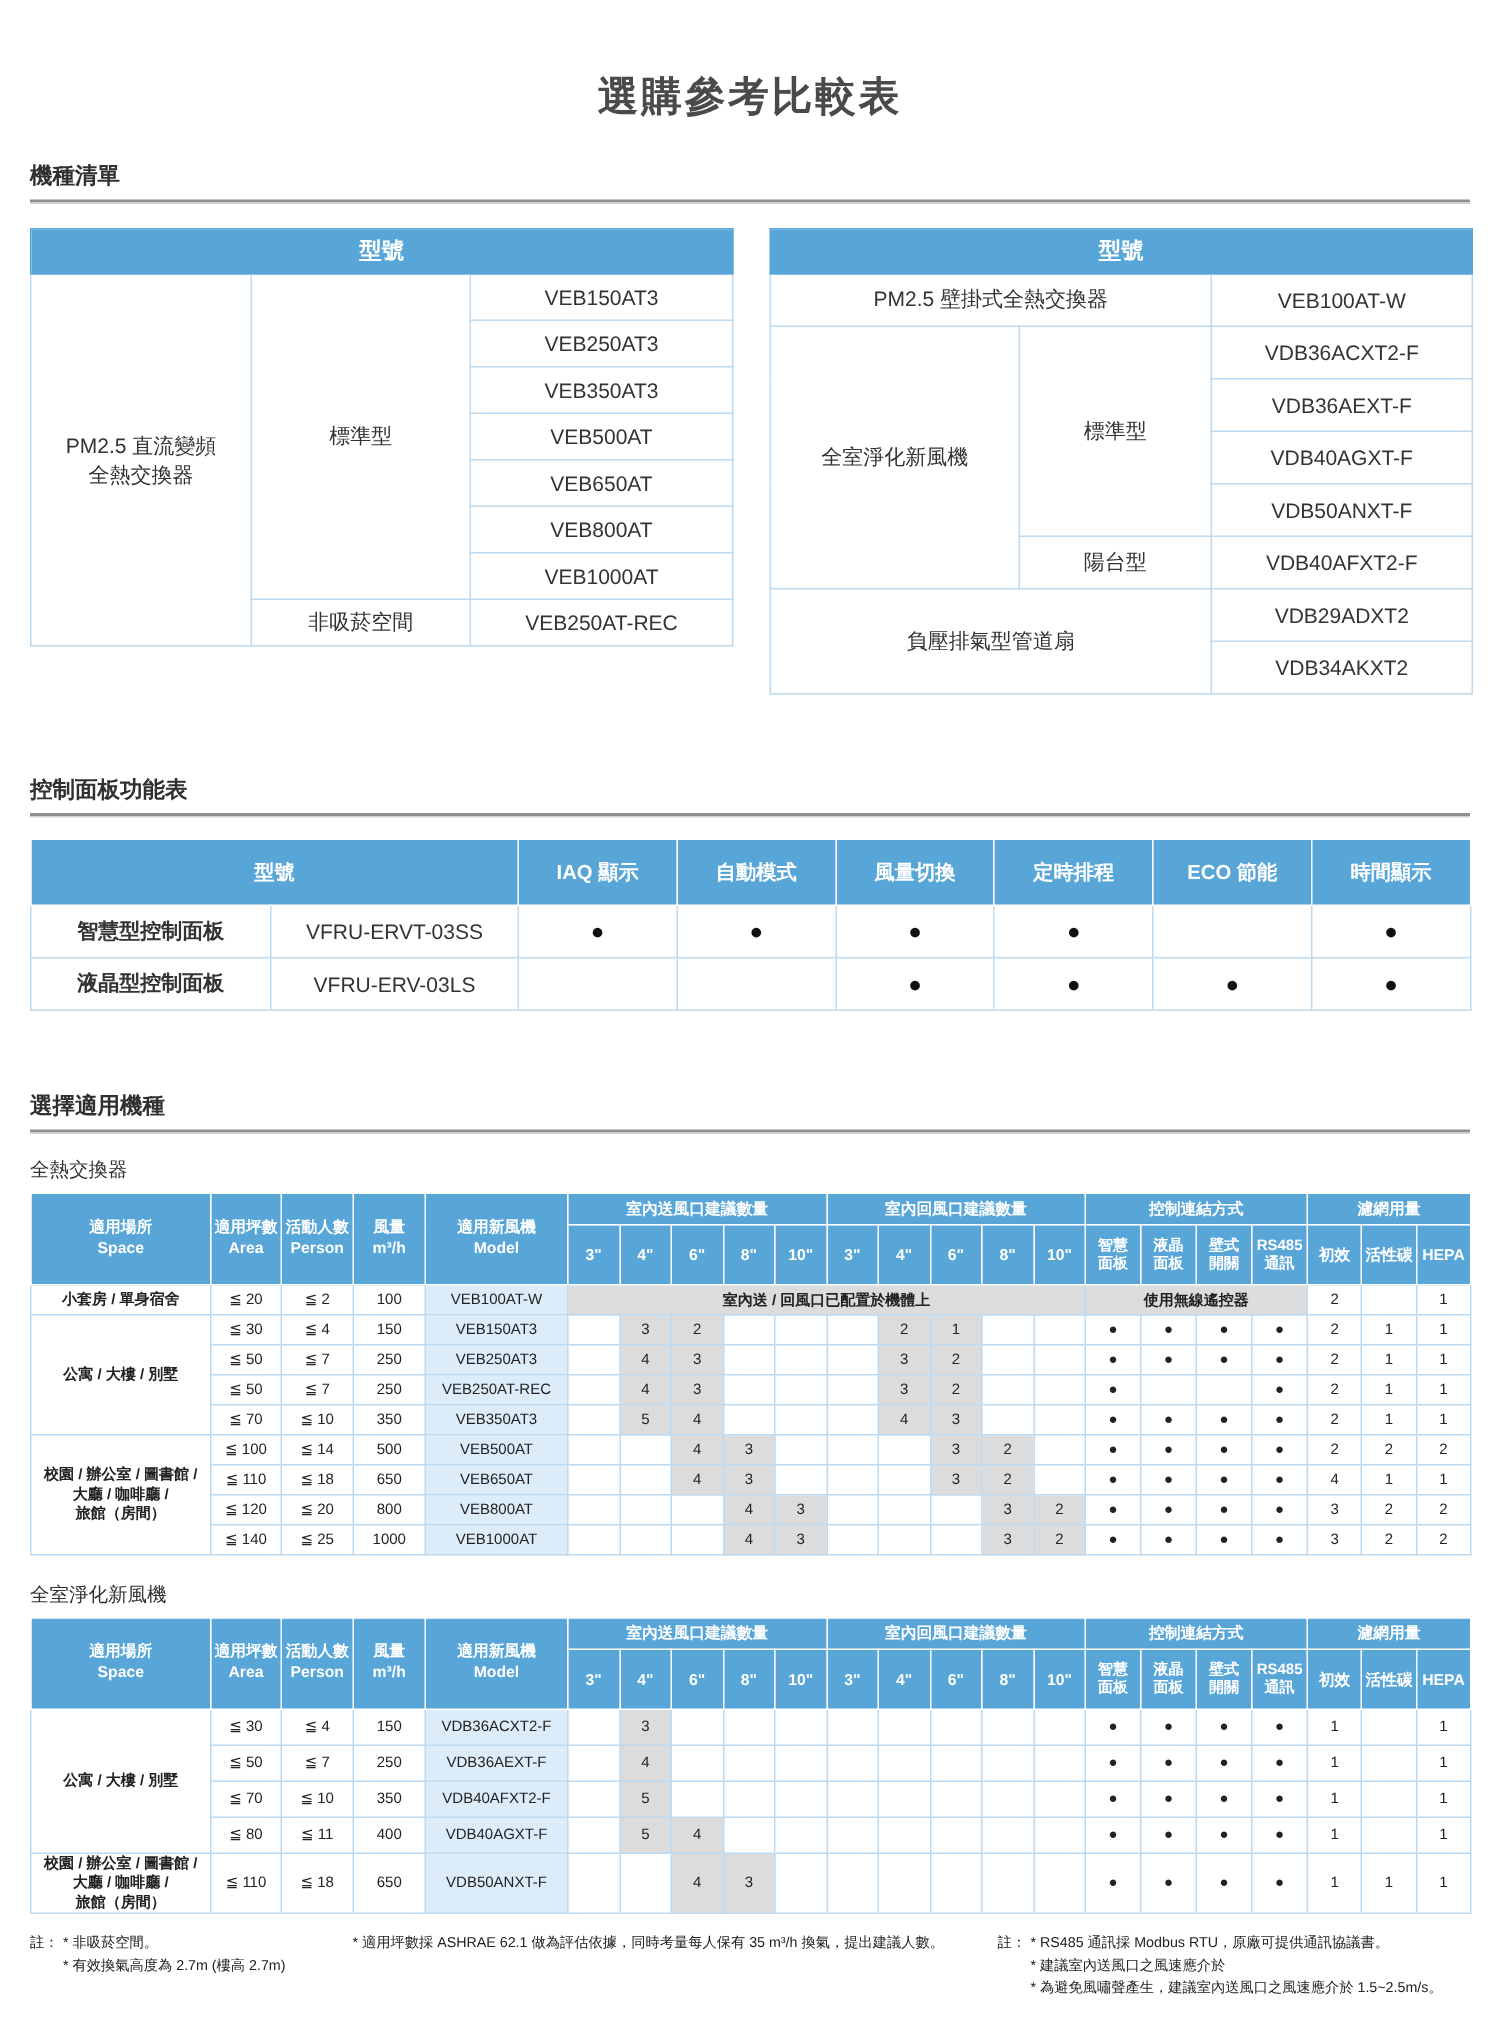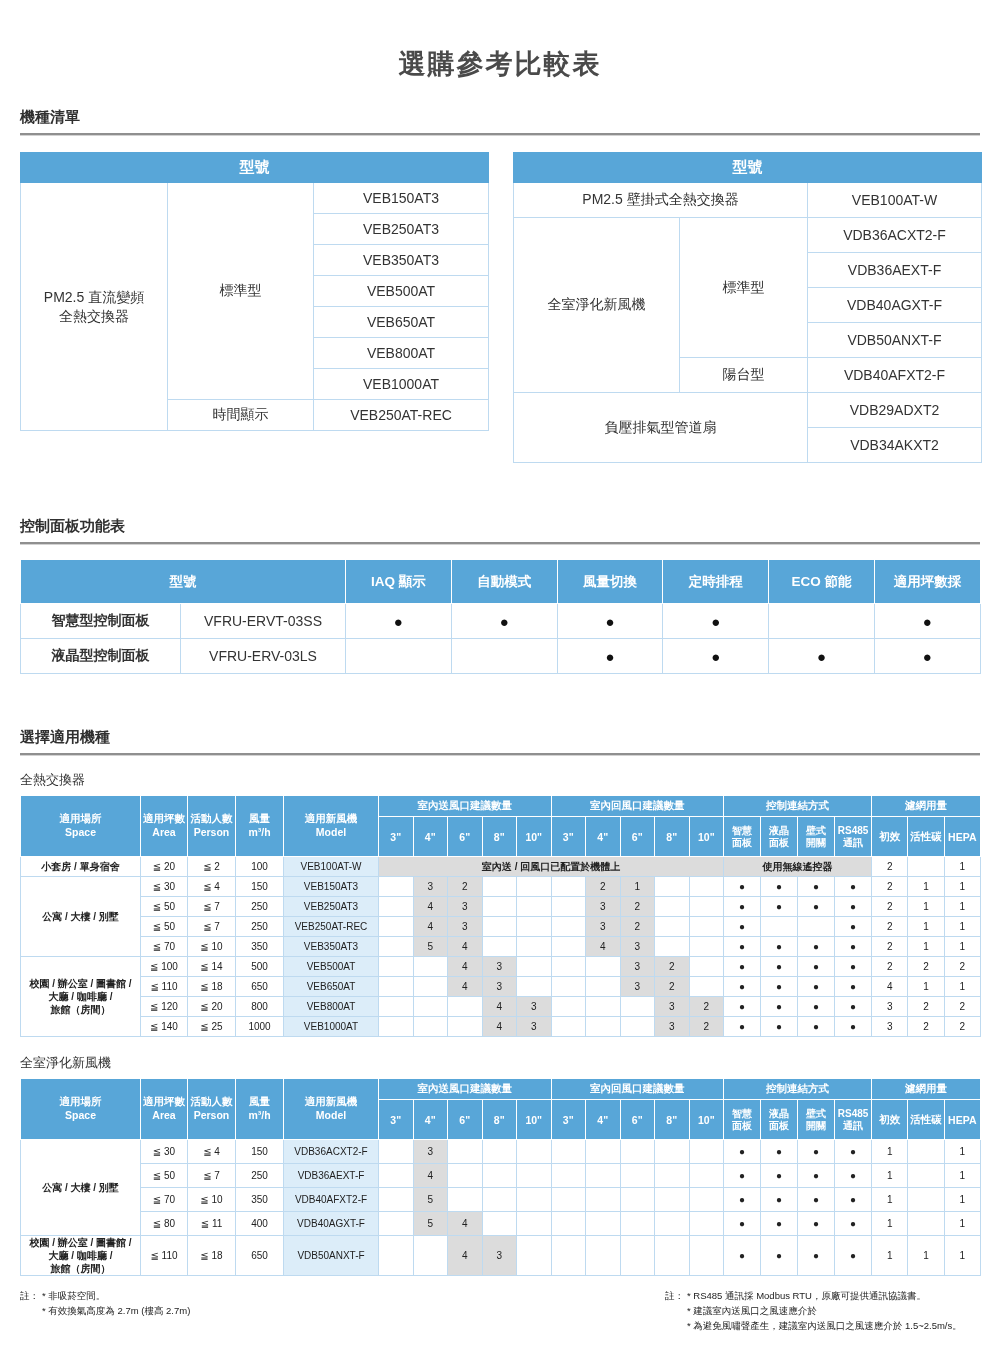--- a/index.html
+++ b/index.html
@@ -98,21 +98,21 @@
         <tr>
             <td>VEB650AT</td>
           </tr>
         <tr>
             <td>VEB800AT</td>
           </tr>
         <tr>
             <td>VEB1000AT</td>
           </tr>
         <tr>
-          <td>時間顯示</td>
+          <td>非吸菸空間</td>
           <td>VEB250AT-REC</td>
         </tr>
       </tbody>
     </table>
 
     <table class="ml tall">
       <colgroup>
           <col style="width:166px">
           <col style="width:128px">
           <col style="width:174px">
@@ -171,21 +171,21 @@
         <col style="width:105.8px">
     </colgroup>
     <thead>
       <tr>
         <th colspan="2">型號</th>
         <th>IAQ 顯示</th>
         <th>自動模式</th>
         <th>風量切換</th>
         <th>定時排程</th>
         <th>ECO 節能</th>
-        <th>適用坪數採</th>
+        <th>時間顯示</th>
       </tr>
     </thead>
     <tbody>
       <tr>
         <td class="cp-name">智慧型控制面板</td>
         <td>VFRU-ERVT-03SS</td>
         <td class="cp-dot">●</td>
         <td class="cp-dot">●</td>
         <td class="cp-dot">●</td>
         <td class="cp-dot">●</td>
@@ -650,20 +650,21 @@
   <div class="notes">
     <div class="nb nb-left">
       <span class="pfx">註：</span>
       <div>
         <div>* 非吸菸空間。</div>
         <div>* 有效換氣高度為 2.7m (樓高 2.7m)</div>
       </div>
     </div>
     <div class="nb nb-mid">
       <div>
+        <div>* 適用坪數採 ASHRAE 62.1 做為評估依據，同時考量每人保有 35 m³/h 換氣，提出建議人數。</div>
       </div>
     </div>
     <div class="nb nb-right">
       <span class="pfx">註：</span>
       <div>
         <div>* RS485 通訊採 Modbus RTU，原廠可提供通訊協議書。</div>
         <div>* 建議室內送風口之風速應介於</div>
         <div>* 為避免風嘯聲產生，建議室內送風口之風速應介於 1.5~2.5m/s。</div>
       </div>
     </div>

